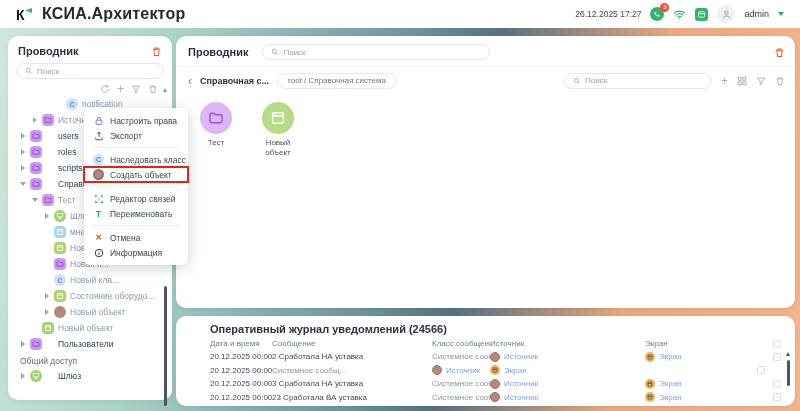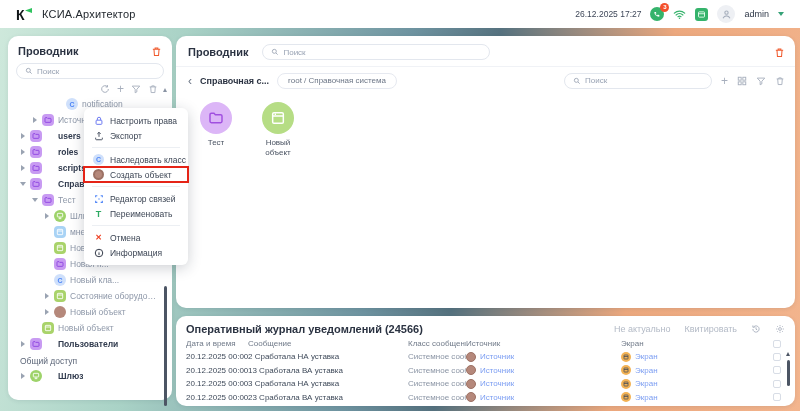--- a/index.html
+++ b/index.html
@@ -9,21 +9,21 @@
     background:linear-gradient(100deg,#cfe9dc 0%,#a9d2c6 22%,#6e93a0 48%,#56727f 58%,#eca87e 78%,#f3b58e 100%);
     position:relative; color:#3c4554;
   }
   .panel { position:absolute; background:#fff; border-radius:10px; box-shadow:0 1px 4px rgba(30,50,70,.10); }
 
   
   .topbar { position:absolute; top:0; left:0; right:0; height:28px; background:#fff; display:flex; align-items:center; padding:0 16px; z-index:5; }
   .logo { width:16px; height:16px; position:relative; margin-right:10px; }
   .logo .k { font-weight:bold; font-size:14px; color:#101518; line-height:16px; }
   .logo .acc { position:absolute; right:0px; top:2px; width:7px; height:5px; background:#2fc35f; clip-path:polygon(0 50%,100% 0,100% 100%); }
-  .app-title { font-weight:normal; font-size:11px; color:#23292f; letter-spacing:.2px; }
+  .app-title { font-weight:bold; font-size:16px; color:#23292f; letter-spacing:.2px; }
   .tb-right { margin-left:auto; display:flex; align-items:center; gap:9px; }
   .tb-date { font-size:8.5px; color:#3e4758; }
   .tb-ic { width:13px; height:13px; display:inline-flex; align-items:center; justify-content:center; position:relative; }
   .phone-circ { width:14px; height:14px; border-radius:50%; background:#35b36b; display:flex; align-items:center; justify-content:center; position:relative; }
   .phone-circ svg { width:8px; height:8px; }
   .badge { position:absolute; top:-4px; right:-5px; min-width:9px; height:9px; background:#f4502c; color:#fff; border-radius:5px; font-size:6px; line-height:9px; text-align:center; padding:0 1px; font-weight:bold; }
   .wifi svg { width:13px; height:13px; color:#35b36b; }
   .greensq { width:13px; height:13px; border-radius:3px; background:#35b36b; display:flex; align-items:center; justify-content:center; }
   .greensq svg { width:9px; height:9px; color:#eafff2; }
   .avatar { width:18px; height:18px; border-radius:50%; background:#eef0f4; display:flex; align-items:center; justify-content:center; }
@@ -45,21 +45,21 @@
 
   
   .sidebar { left:8px; top:36px; width:164px; height:364px; z-index:10; }
   .sb-head { display:flex; align-items:center; justify-content:space-between; padding:9px 10px 4px 10px; }
   .sb-title { font-size:11px; font-weight:bold; color:#2b3342; }
   .sb-search { margin:2px 8px 0 8px; }
   .sb-tools { display:flex; gap:7px; justify-content:flex-end; padding:5px 14px 0 0; }
   .tree { position:absolute; left:4px; right:12px; top:60px; }
   .trow { height:16px; display:flex; align-items:center; gap:4px; cursor:default; }
   .trow .tl { font-size:8.5px; color:#8d97a8; white-space:nowrap; overflow:hidden; text-overflow:ellipsis; }
-  .trow.b .tl { color:#313b4e; font-weight:bold;padding-left:12px; }
+  .trow.b .tl { color:#313b4e; font-weight:normal;padding-left:12px; }
   .lvl1 { padding-left:8px; } .lvl2 { padding-left:20px; } .lvl3 { padding-left:32px; } .lvl4 { padding-left:44px; }
   .nochev { padding-left:0; } .lvl2.nochev { padding-left:30px; } .lvl3.nochev { padding-left:42px; } .lvl4.nochev { padding-left:54px; }
   .chev { width:6px; height:6px; flex:0 0 auto; position:relative; }
   .chev.r::before { content:""; position:absolute; left:1px; top:0; border-top:3px solid transparent; border-bottom:3px solid transparent; border-left:4px solid #9aa3b2; }
   .chev.d::before { content:""; position:absolute; left:0; top:1px; border-left:3px solid transparent; border-right:3px solid transparent; border-top:4px solid #9aa3b2; }
   .ti { width:12px; height:12px; border-radius:4px; flex:0 0 auto; display:flex; align-items:center; justify-content:center; }
   .ti svg { width:8px; height:8px; }
   .ti.folder { background:#c89bf2; color:#8a3fe0; }
   .ti.cc { border-radius:50%; background:#cfe0fb; }
   .ti.cc::before { content:"C"; font-size:7px; font-weight:bold; color:#4f86f7; }
@@ -107,21 +107,21 @@
   .plus { font-size:12px; color:#a7afbd; line-height:10px; cursor:pointer; }
   .tiles { display:flex; padding:12px 0 0 14px; gap:10px; }
   .tile { width:52px; display:flex; flex-direction:column; align-items:center; gap:4px; cursor:pointer; }
   .tile-ic { width:32px; height:32px; border-radius:50%; display:flex; align-items:center; justify-content:center; }
   .tile-ic svg { width:16px; height:16px; }
   .tile-ic.purple { background:#dcb6f7; color:#a04fe0; }
   .tile-ic.green { background:#b6dd85; color:#fff; }
   .tile-lb { font-size:8px; color:#4a5362; text-align:center; line-height:1.25; max-width:40px; }
 
   
-  .logp { left:176px; top:316px; width:619px; height:90px; }
+  .logp { left:176px; top:316px; width:619px; height:90px;padding-left:24px; }
   .log-head { display:flex; align-items:center; padding:7px 10px 2px 10px; gap:14px; }
   .log-title { font-size:11px; font-weight:bold; color:#2b3342; }
   .log-actions { margin-left:auto; display:flex; align-items:center; gap:14px; }
   .log-act { font-size:9px; color:#b3bac6; cursor:default; }
   .lgrid { display:grid; grid-template-columns:62px 160px 58px 155px 1fr 16px; align-items:center; padding:0 14px 0 10px; column-gap:0; }
   .lhead { height:13px; }
   .lhead span { font-size:8px; color:#707a89; white-space:nowrap; overflow:hidden; }
   .lrow { height:13.5px; }
   .lrow span { font-size:8px; color:#3f4a5a; white-space:nowrap; overflow:hidden; }
   .lrow .cls { color:#8a94a4; }
@@ -486,37 +486,20 @@
           </svg>
         </span>
       <span class="tile-lb">Новый объект</span>
     </div>
   </div>
 </div>
 
 <div class="panel logp">
   <div class="log-head">
     <span class="log-title">Оперативный журнал уведомлений (24566)</span>
-    <div class="log-actions">
-      <span class="log-act">Не актуально</span>
-      <span class="log-act">Квитировать</span>
-      <span class="gi">
-          <svg viewBox="0 0 24 24" fill="none" stroke="currentColor" stroke-width="2.2">
-            <path d="M4.5 12a7.5 7.5 0 1 0 2.2-5.3"></path>
-            <path d="M4.5 3.5v4.3h4.3"></path>
-            <path d="M12 8v4.5l3 1.8"></path>
-          </svg>
-        </span>
-      <span class="gi">
-          <svg viewBox="0 0 24 24" fill="none" stroke="currentColor" stroke-width="2">
-            <circle cx="12" cy="12" r="3.4"></circle>
-            <path d="M12 2.5v3M12 18.5v3M2.5 12h3M18.5 12h3M5.2 5.2l2.1 2.1M16.7 16.7l2.1 2.1M18.8 5.2l-2.1 2.1M7.3 16.7l-2.1 2.1"></path>
-          </svg>
-        </span>
-    </div>
   </div>
   <div class="lgrid lhead">
     <span>Дата и время</span>
     <span>Сообщение</span>
     <span>Класс сообщения</span>
     <span>Источник</span>
     <span>Экран</span>
     <span class="cbx"></span>
   </div>
   <div class="lgrid lrow">
@@ -533,21 +516,20 @@
             <rect x="4" y="4" width="16" height="16" rx="2"></rect>
             <path d="M4 10h16"></path>
           </svg>
         </span>
         <span class="lnk">Экран</span>
       </span>
     <span class="cbx"></span>
   </div>
   <div class="lgrid lrow">
     <span>20.12.2025 00:00:38</span>
-    <span>13 Сработала ВА уставка</span>
     <span class="cls">Системное сообщ...</span>
     <span class="linkcell">
         <span class="srcic"></span>
         <span class="lnk">Источник</span>
       </span>
     <span class="linkcell">
         <span class="scric">
           <svg viewBox="0 0 24 24" fill="none" stroke="currentColor" stroke-width="3">
             <rect x="4" y="4" width="16" height="16" rx="2"></rect>
             <path d="M4 10h16"></path>

